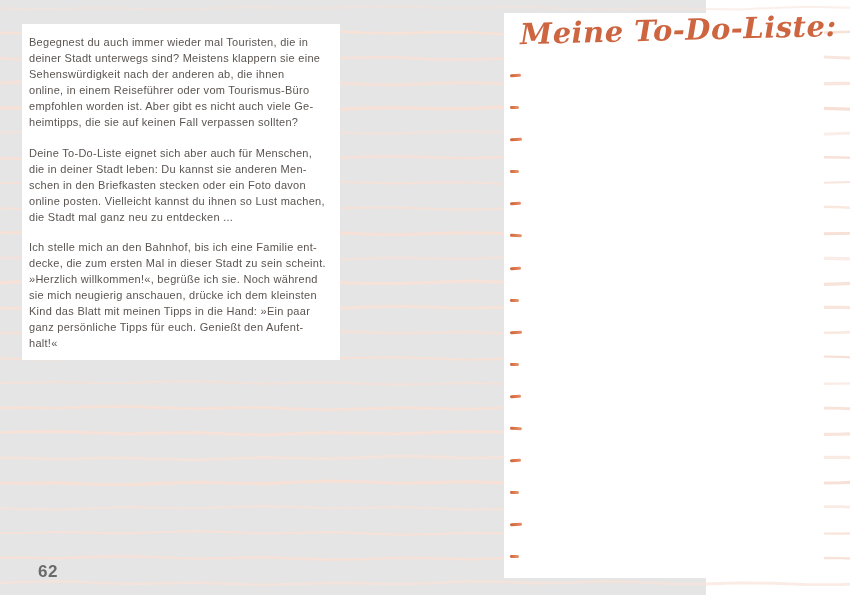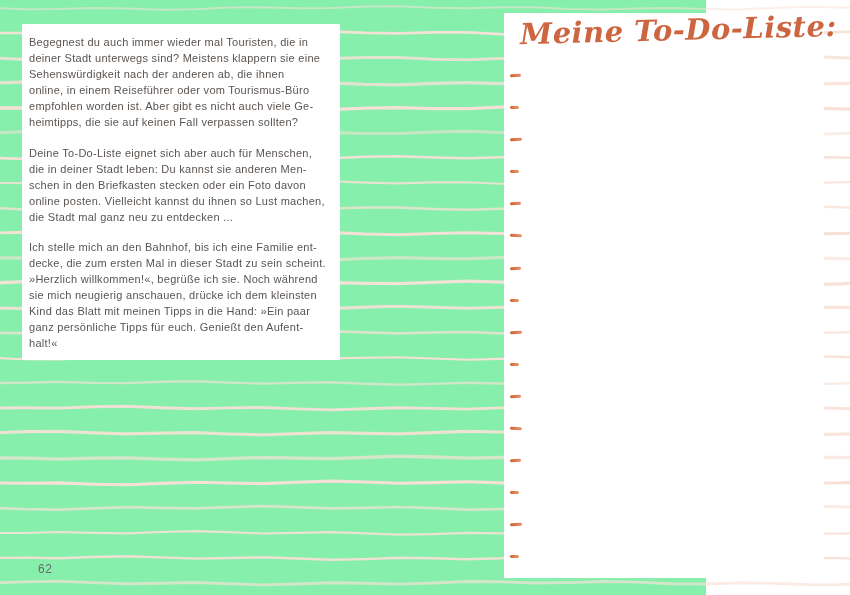--- a/index.html
+++ b/index.html
@@ -8,21 +8,21 @@
     width: 850px;
     height: 595px;
     overflow: hidden;
     background: #ffffff;
     font-family: "Liberation Sans", sans-serif;
   }
   .spread {
     position: relative;
     width: 706px;
     height: 595px;
-    background: #86efac;
+    background: #e5e5e5;
   }
   #ruled-lines {
     position: absolute;
     left: 0; top: 0;
     width: 850px; height: 595px;
     display: block;
   }
   .page {
     position: absolute;
     top: 0;
@@ -93,23 +93,24 @@
   }
   .todo-dash:nth-child(even) {
     width: 9px;
     transform: rotate(2deg);
     background: linear-gradient(90deg, #d06536, #e79a74);
   }
   .todo-dash:nth-child(3n) { width: 12px; }
 
   .page-number {
     position: absolute;
-    font-size: 12px;
+    font-size: 17px;
     letter-spacing: 0.6px;
     color: #6a6a6a;
+    font-weight: bold;
   }
   .page-number.left-num  { left: 38px;  top: 562px; }
 </style>
 </head>
 <body>
 
 <div class="spread">
 
   <svg id="ruled-lines" viewBox="0 0 850 595" preserveAspectRatio="none">
       <path d="M -6 8 L 25 9.2 L 59 9.1 L 93 7.9 L 127 8.4 L 161 9.7 L 195 9.3 L 229 7.6 L 263 7.3 L 297 8.3 L 331 8.1 L 365 6.5 L 399 6.3 L 433 7.8 L 467 8.3 L 501 7.2 L 535 7.3 L 569 8.9 L 603 9.6 L 637 8.5 L 671 7.9 L 705 9.0 L 739 9.4 L 773 7.9 L 807 6.8 L 841 7.6 L 875 8.2" fill="none" stroke="#f7e1d7" stroke-width="2.00" stroke-linecap="round" opacity="0.55"></path>

